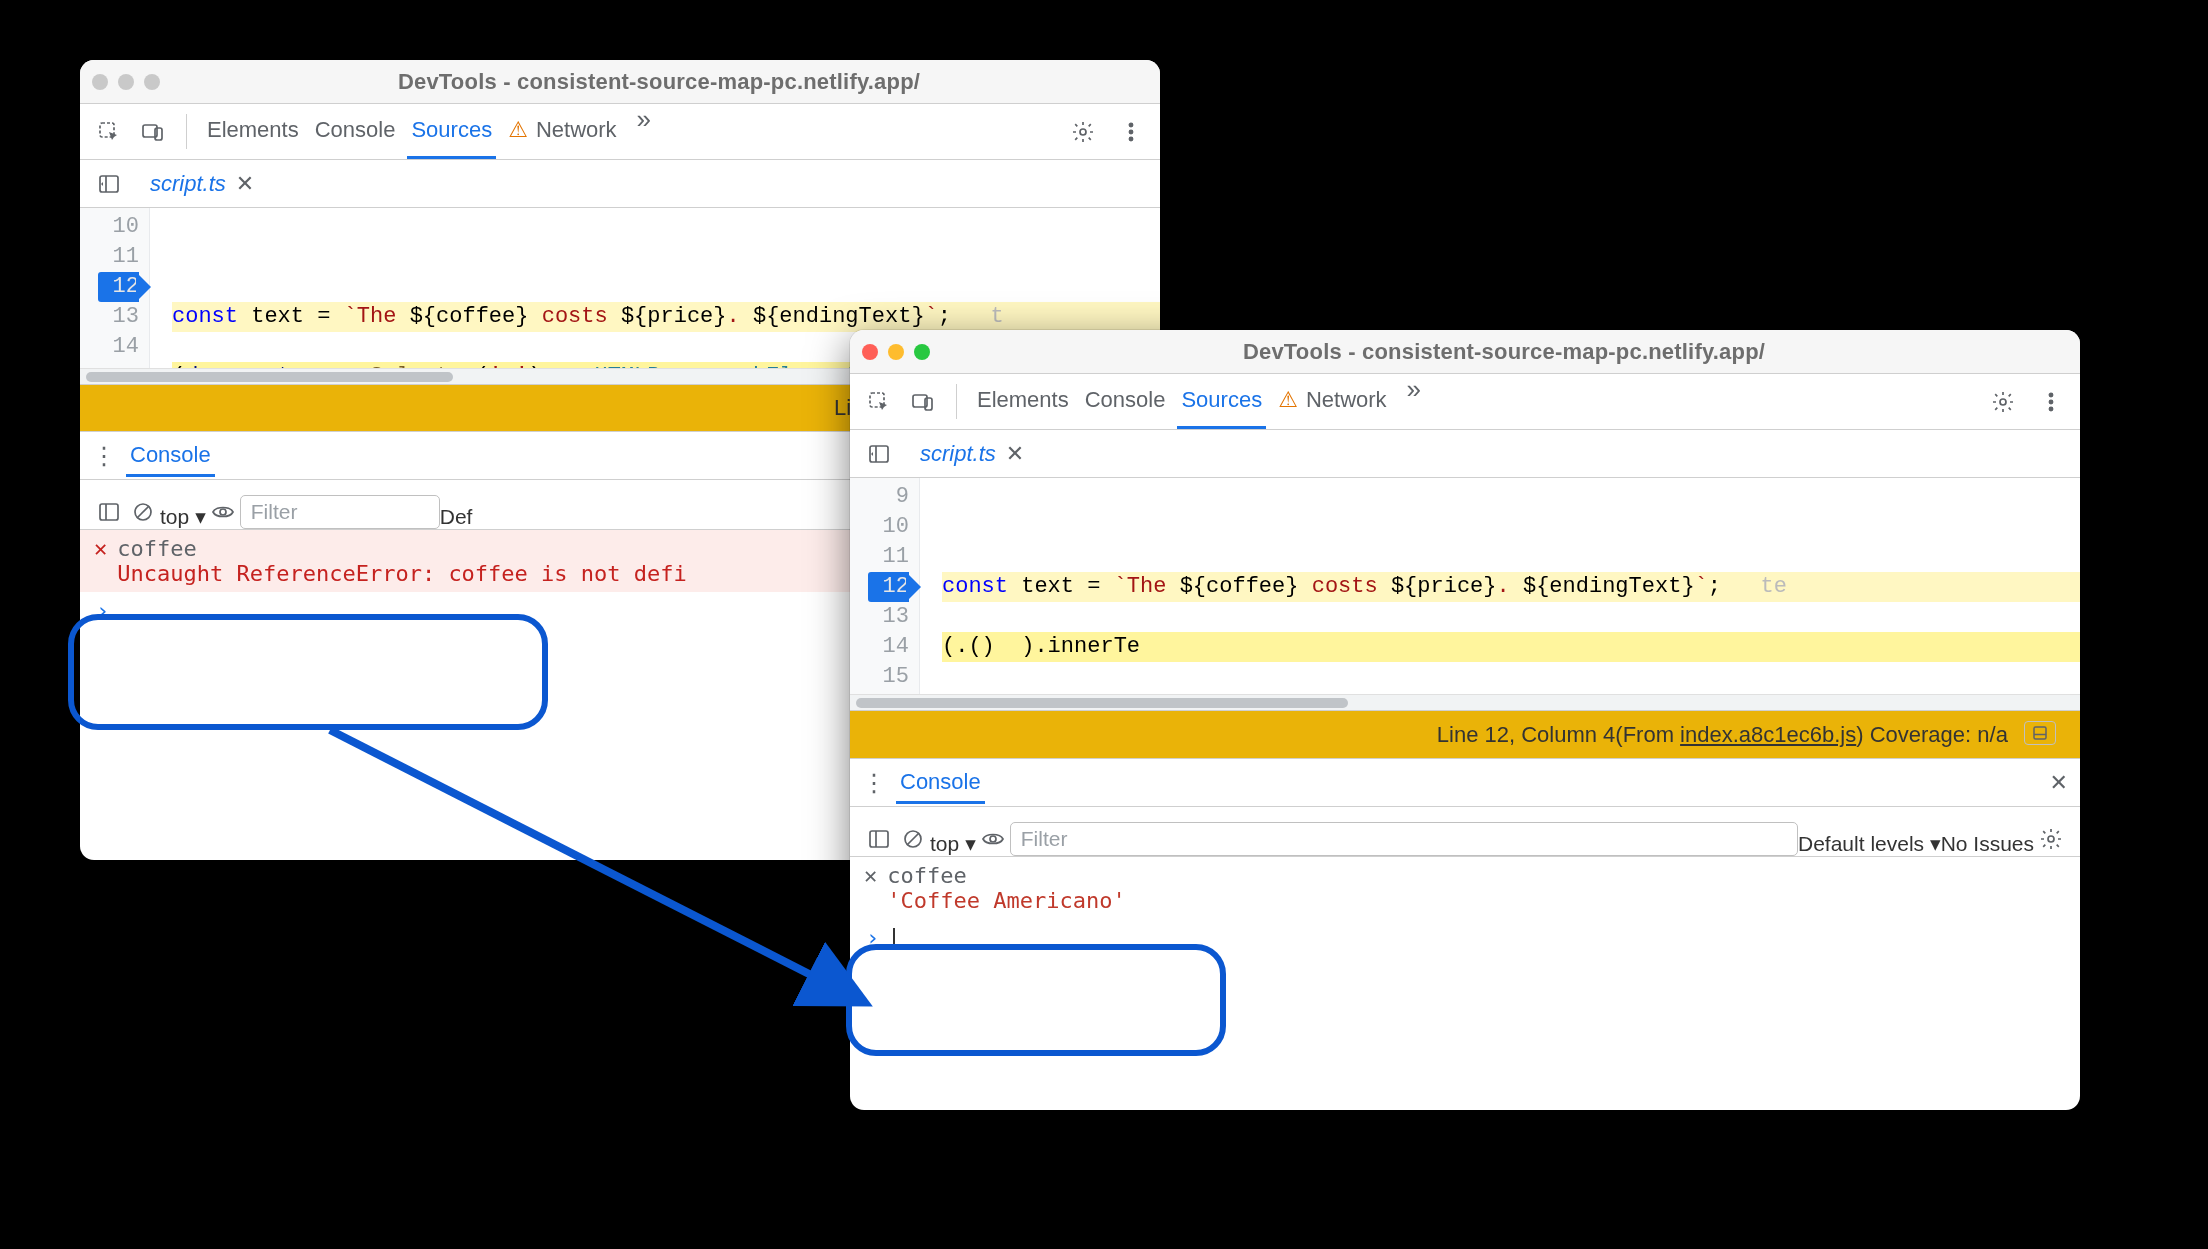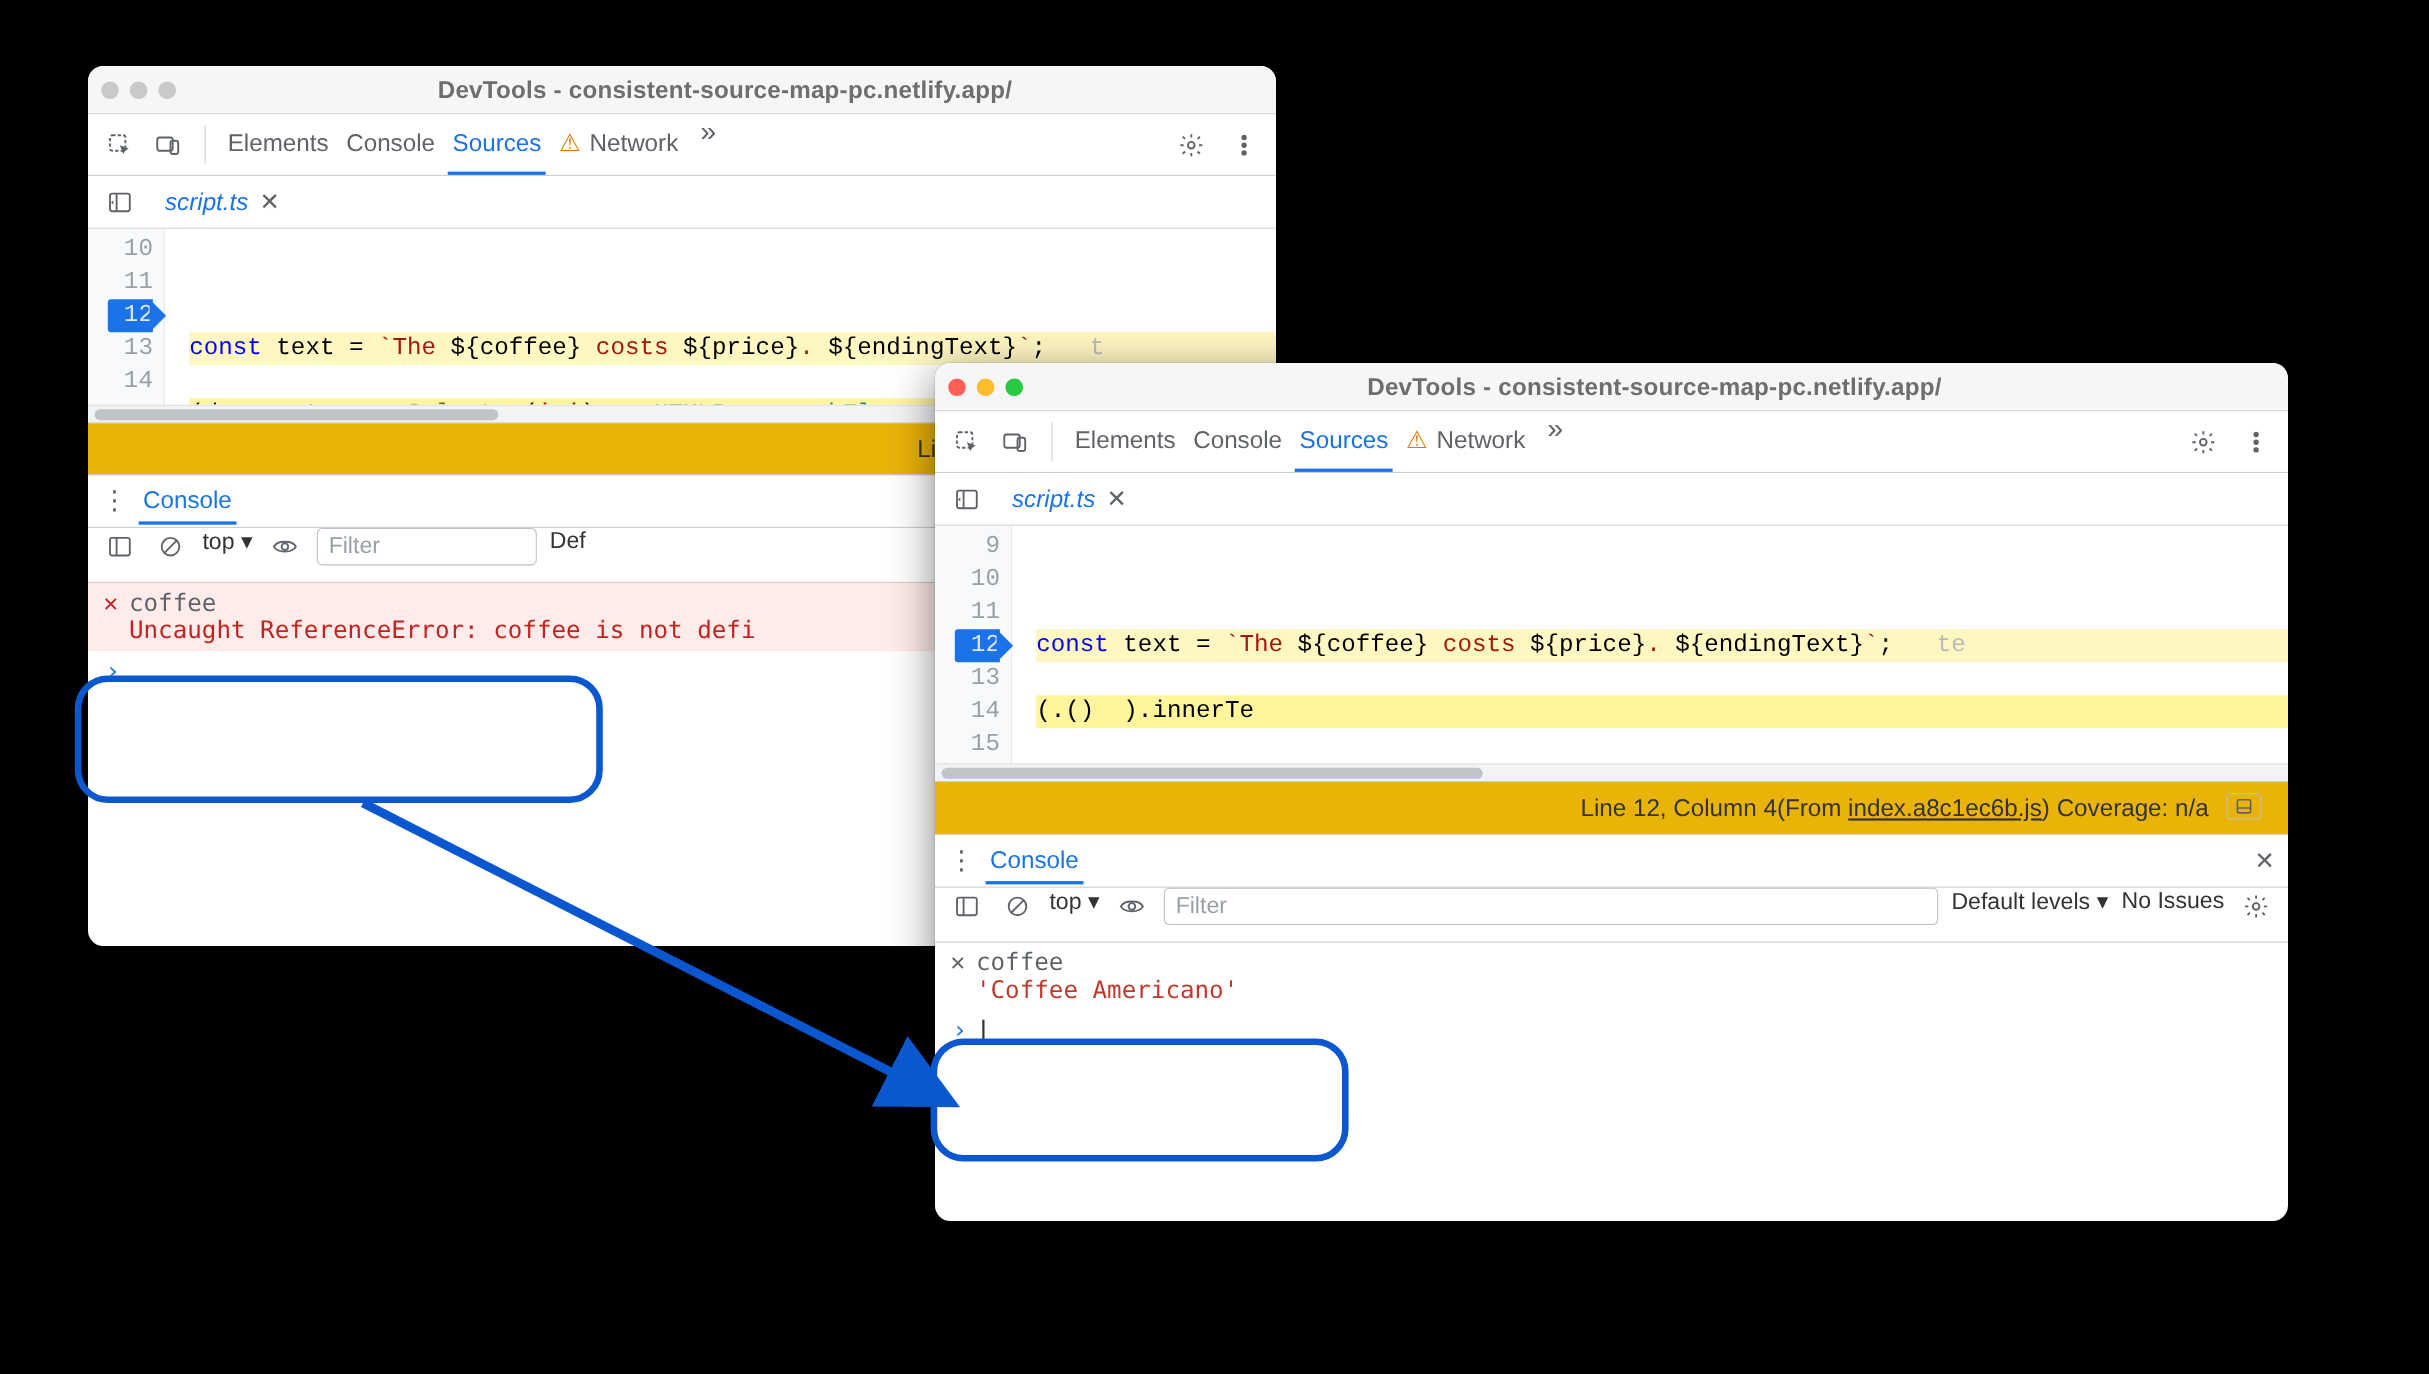--- a/index.html
+++ b/index.html
@@ -61,21 +61,21 @@
   .hscroll{height:16px;background:#f1f3f4;border-top:1px solid #e0e0e0;position:relative}
   .hscroll .thumb{position:absolute;top:3px;left:6px;height:10px;width:34%;background:#c0c4c8;border-radius:6px}
   .statusbar{display:flex;align-items:center;justify-content:flex-end;font-size:22px;color:#333;padding:10px 24px;border-top:1px solid var(--border);border-bottom:1px solid var(--border);background:#eab308}
   .statusbar .from{color:#333}
   .statusbar .from u{color:#333}
   .covbtn{border:1px solid #c0c0c0;padding:2px 6px;border-radius:4px;display:inline-flex;align-items:center;justify-content:center;margin-left:10px;color:#5f6368}
   .drawer-tabs{display:flex;align-items:center;height:48px;border-bottom:1px solid var(--border);padding:0 12px;gap:10px;font-size:22px}
   .drawer-tabs .menu{color:#5f6368;font-size:24px}
   .drawer-tabs .ctab{color:var(--blue);border-bottom:3px solid var(--blue);padding:8px 4px 6px}
   .drawer-tabs .x{margin-left:auto;color:#5f6368;font-size:22px}
-  .console-toolbar{display:flex;align-items:flex-start;gap:12px;height:50px;padding:0 12px;border-bottom:1px solid var(--border);font-size:21px;color:#333}
+  .console-toolbar{display:flex;align-items:flex-end;height:50px;padding:0 12px;border-bottom:1px solid var(--border);font-size:21px;color:#333}
   .console-toolbar .inp{border:1px solid #c0c0c0;border-radius:5px;height:34px;padding:0 10px;color:#9aa0a6;min-width:200px;display:flex;align-items:center;flex:0 0 auto}
   .console-toolbar .sel{display:flex;align-items:center;gap:6px;color:#333}
   .console-toolbar .gear{margin-left:auto}
   .console-body{font-family:var(--mono);font-size:22px}
   .c-row{display:flex;gap:10px;padding:6px 14px;align-items:flex-start}
   .c-err{background:var(--err-bg)}
   .c-err .xico{color:var(--err)}
   .c-input{color:#5f6368}
   .c-msg{color:var(--err)}
   .c-ok{color:var(--ok-red)}

